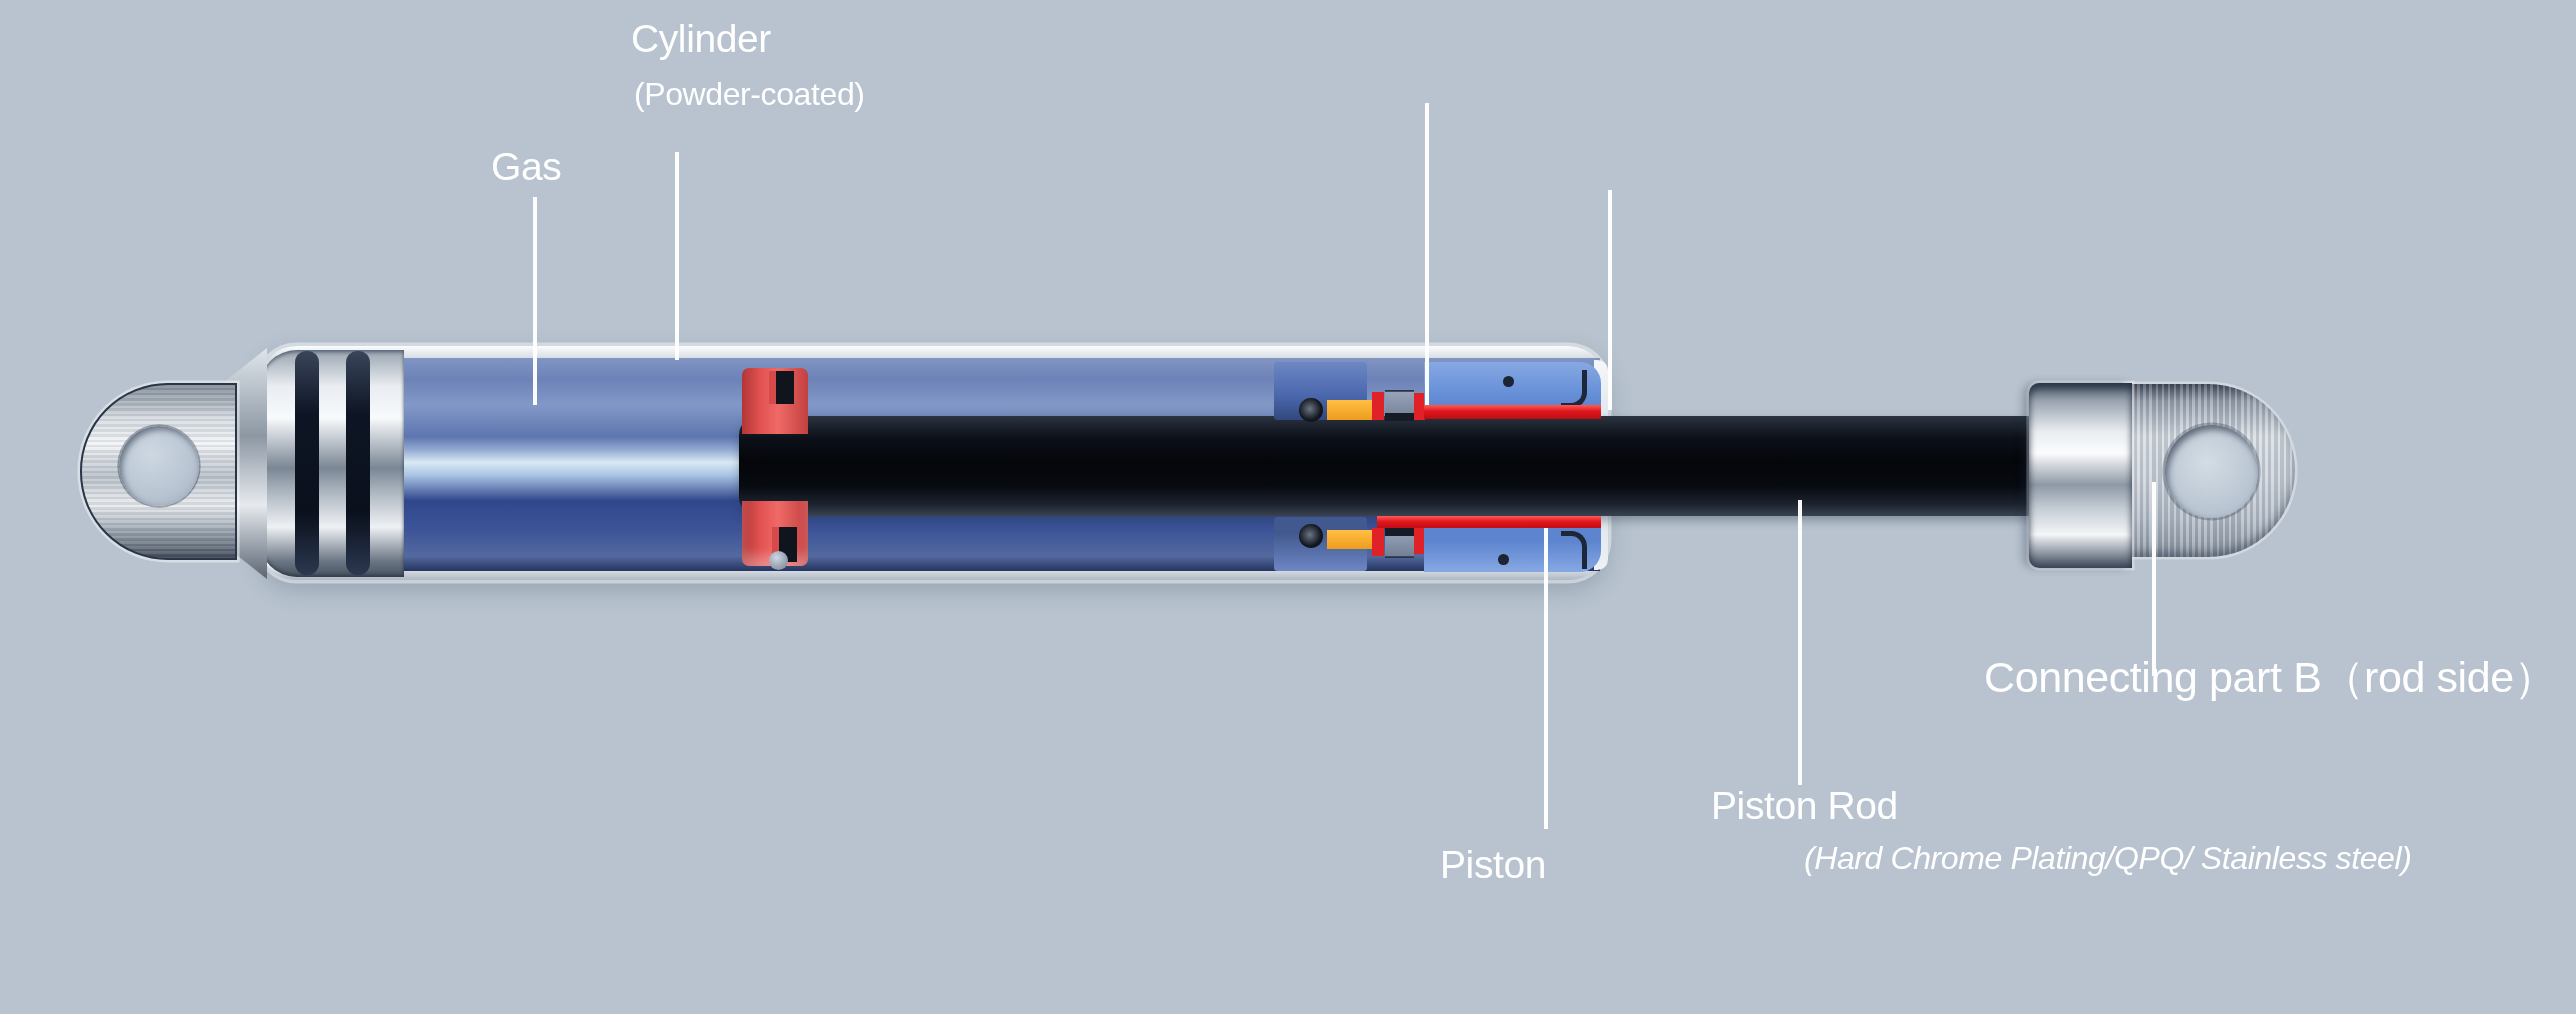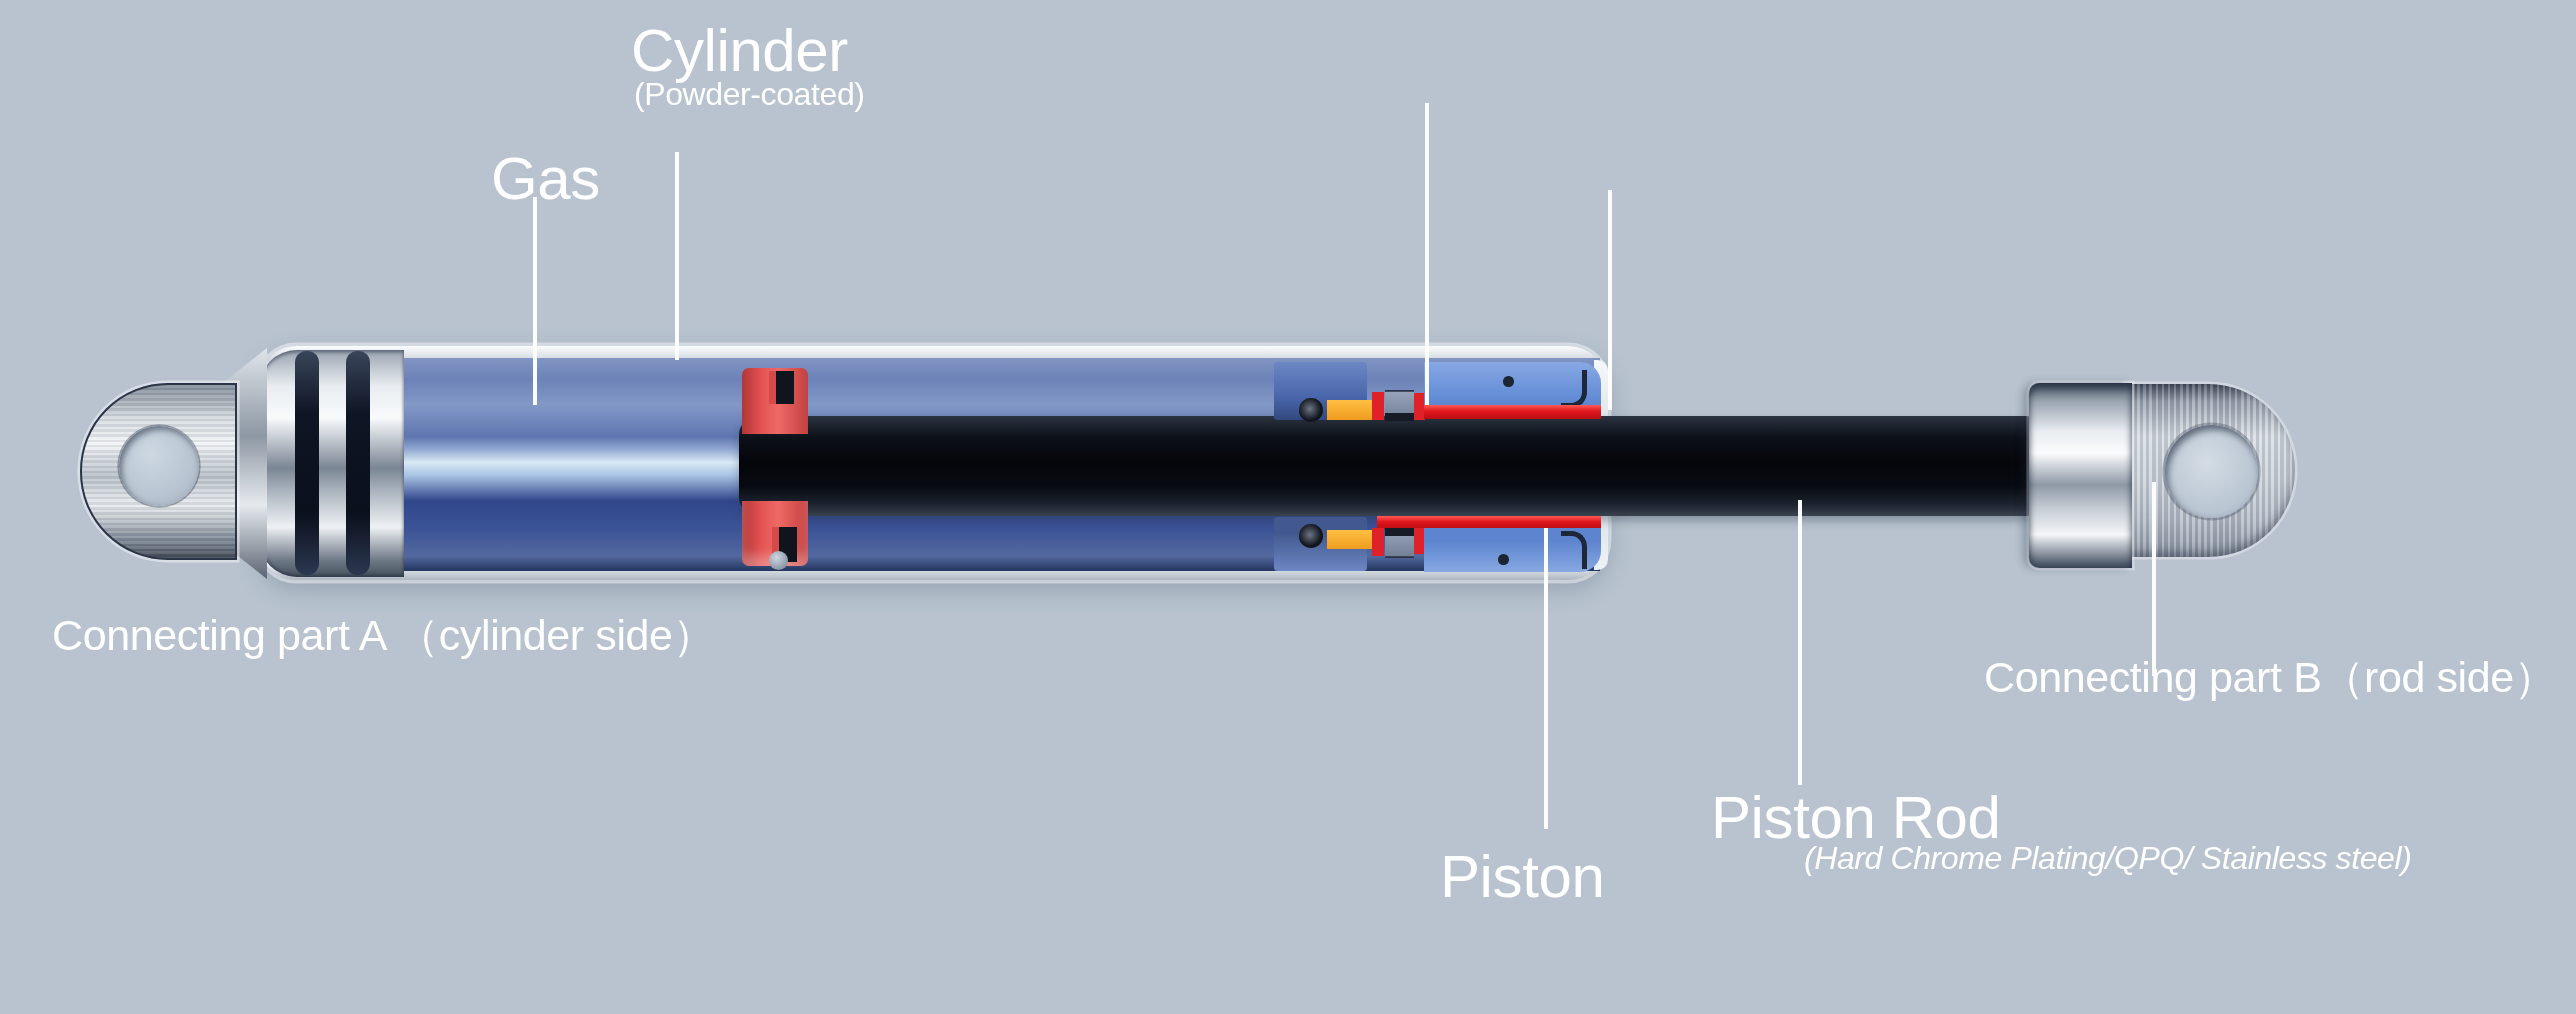--- a/index.html
+++ b/index.html
@@ -8,21 +8,21 @@
     background:#b8c3cf;
     font-family:"Liberation Sans",sans-serif;
   }
   .abs{position:absolute;}
   
   .lbl{
     position:absolute;color:#ffffff;white-space:nowrap;
     font-family:"Liberation Sans",sans-serif;font-weight:400;
     letter-spacing:-0.4px;line-height:1.1;
   }
-  .fs-main{font-size:60px;text-align:right;}
+  .fs-main{font-size:39px;text-align:right;}
   .fs-conn{font-size:43px;}
   .fs-sub{font-size:32px;}
   
   .leader{position:absolute;width:3.5px;background:#ffffff;opacity:.97;}
   
   .shell{
     left:259px;top:346px;width:1349px;height:234px;
     border-radius:37px 40px 40px 37px;
     background:linear-gradient(180deg,#fbfcfd 0%,#d2d9e0 6%,#f6f8fa 13%,#e9eef2 48%,#cfd7de 86%,#f2f5f8 93%,#aeb8c2 100%);
     box-shadow:0 0 0 3.5px rgba(255,255,255,.45), 0 8.7px 23px rgba(70,85,105,.30);
@@ -194,20 +194,19 @@
   <div class="leader" style="left:675px;top:152px;height:208px;"></div>
   <div class="leader" style="left:1425px;top:103px;height:302px;"></div>
   <div class="leader" style="left:1608px;top:190px;height:220px;"></div>
   <div class="leader" style="left:1544px;top:528px;height:301px;"></div>
   <div class="leader" style="left:1798px;top:500px;height:285px;"></div>
   <div class="leader" style="left:2152px;top:482px;height:194px;"></div>
 
   <div class="lbl fs-main" style="left:631px;top:17.5px;">Cylinder</div>
   <div class="lbl fs-sub" style="left:634px;top:77px;">(Powder-coated)</div>
   <div class="lbl fs-main" style="left:491px;top:114px;margin-top:32px;">Gas</div>
-  <div class="lbl fs-conn" style="left:52px;top:612px;">Connecting part A （cylinder side）</div>
   <div class="lbl fs-conn" style="left:1984px;top:654px;">Connecting part B（rod side）</div>
   <div class="lbl fs-main" style="left:1440px;top:844px;">Piston</div>
   <div class="lbl fs-main" style="left:1711px;top:785px;">Piston Rod</div>
   <div class="lbl fs-sub" style="left:1804px;top:841px;font-style:italic;">(Hard Chrome Plating/QPQ/ Stainless steel)</div>
 
 </div>
 
 
 </body></html>

